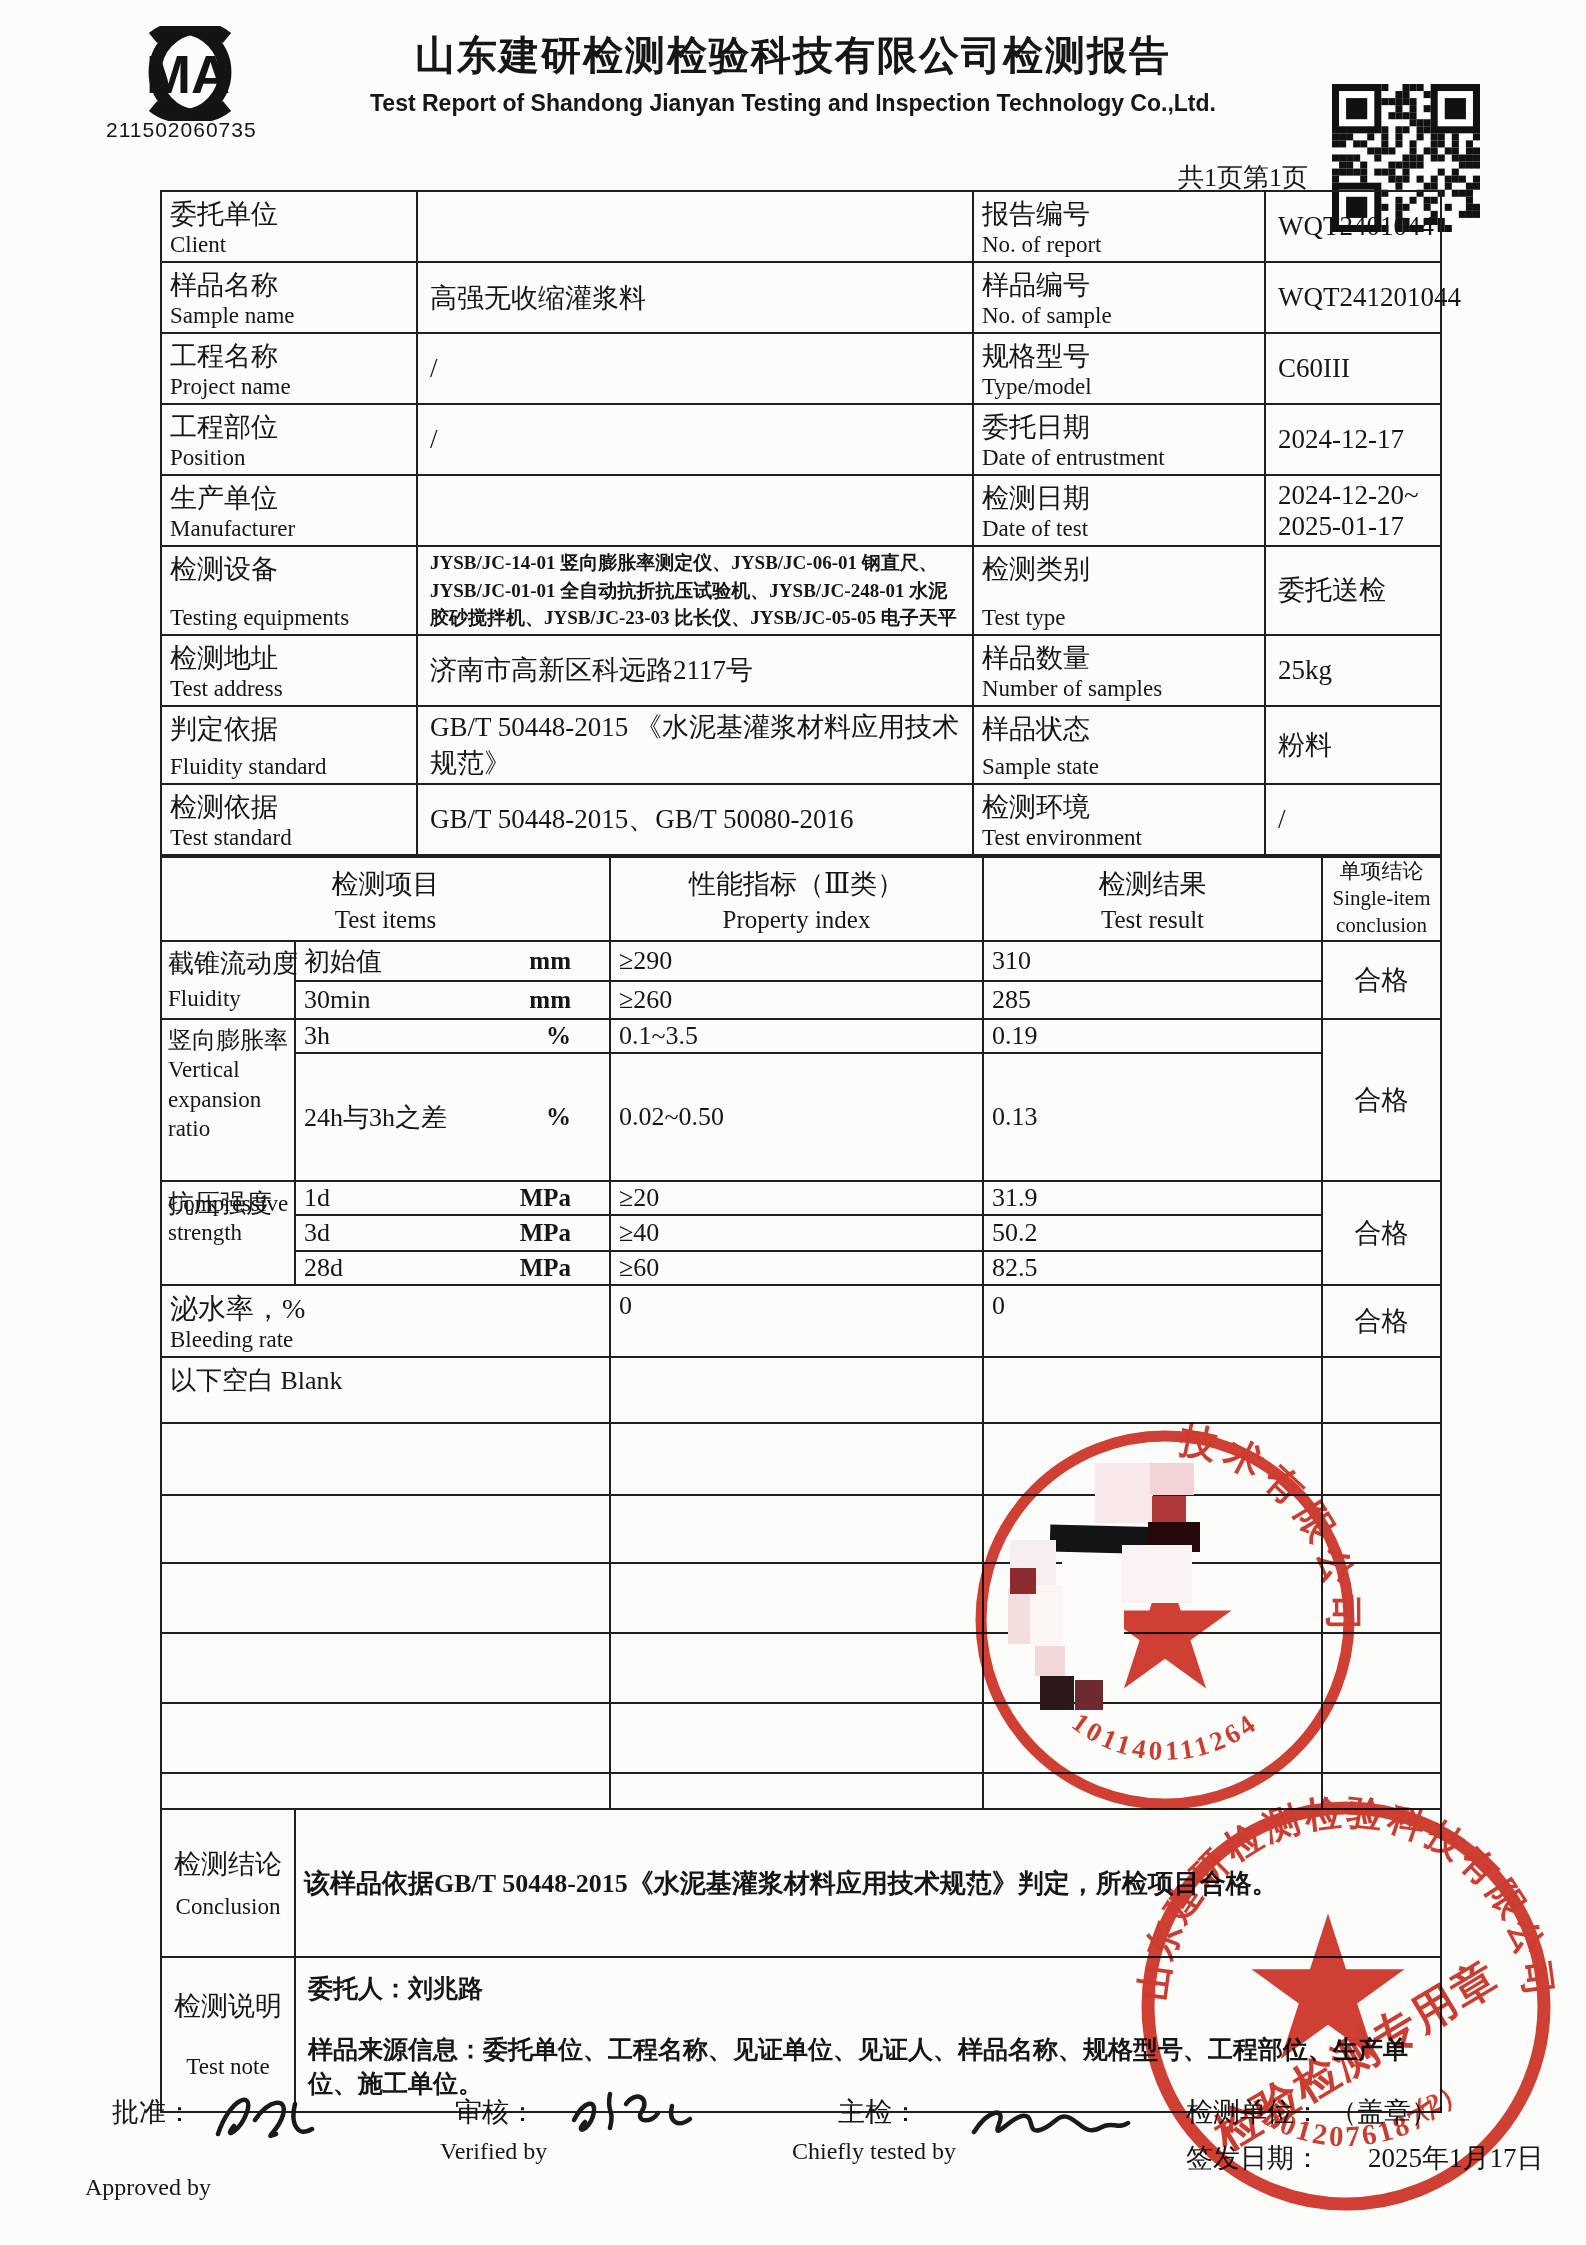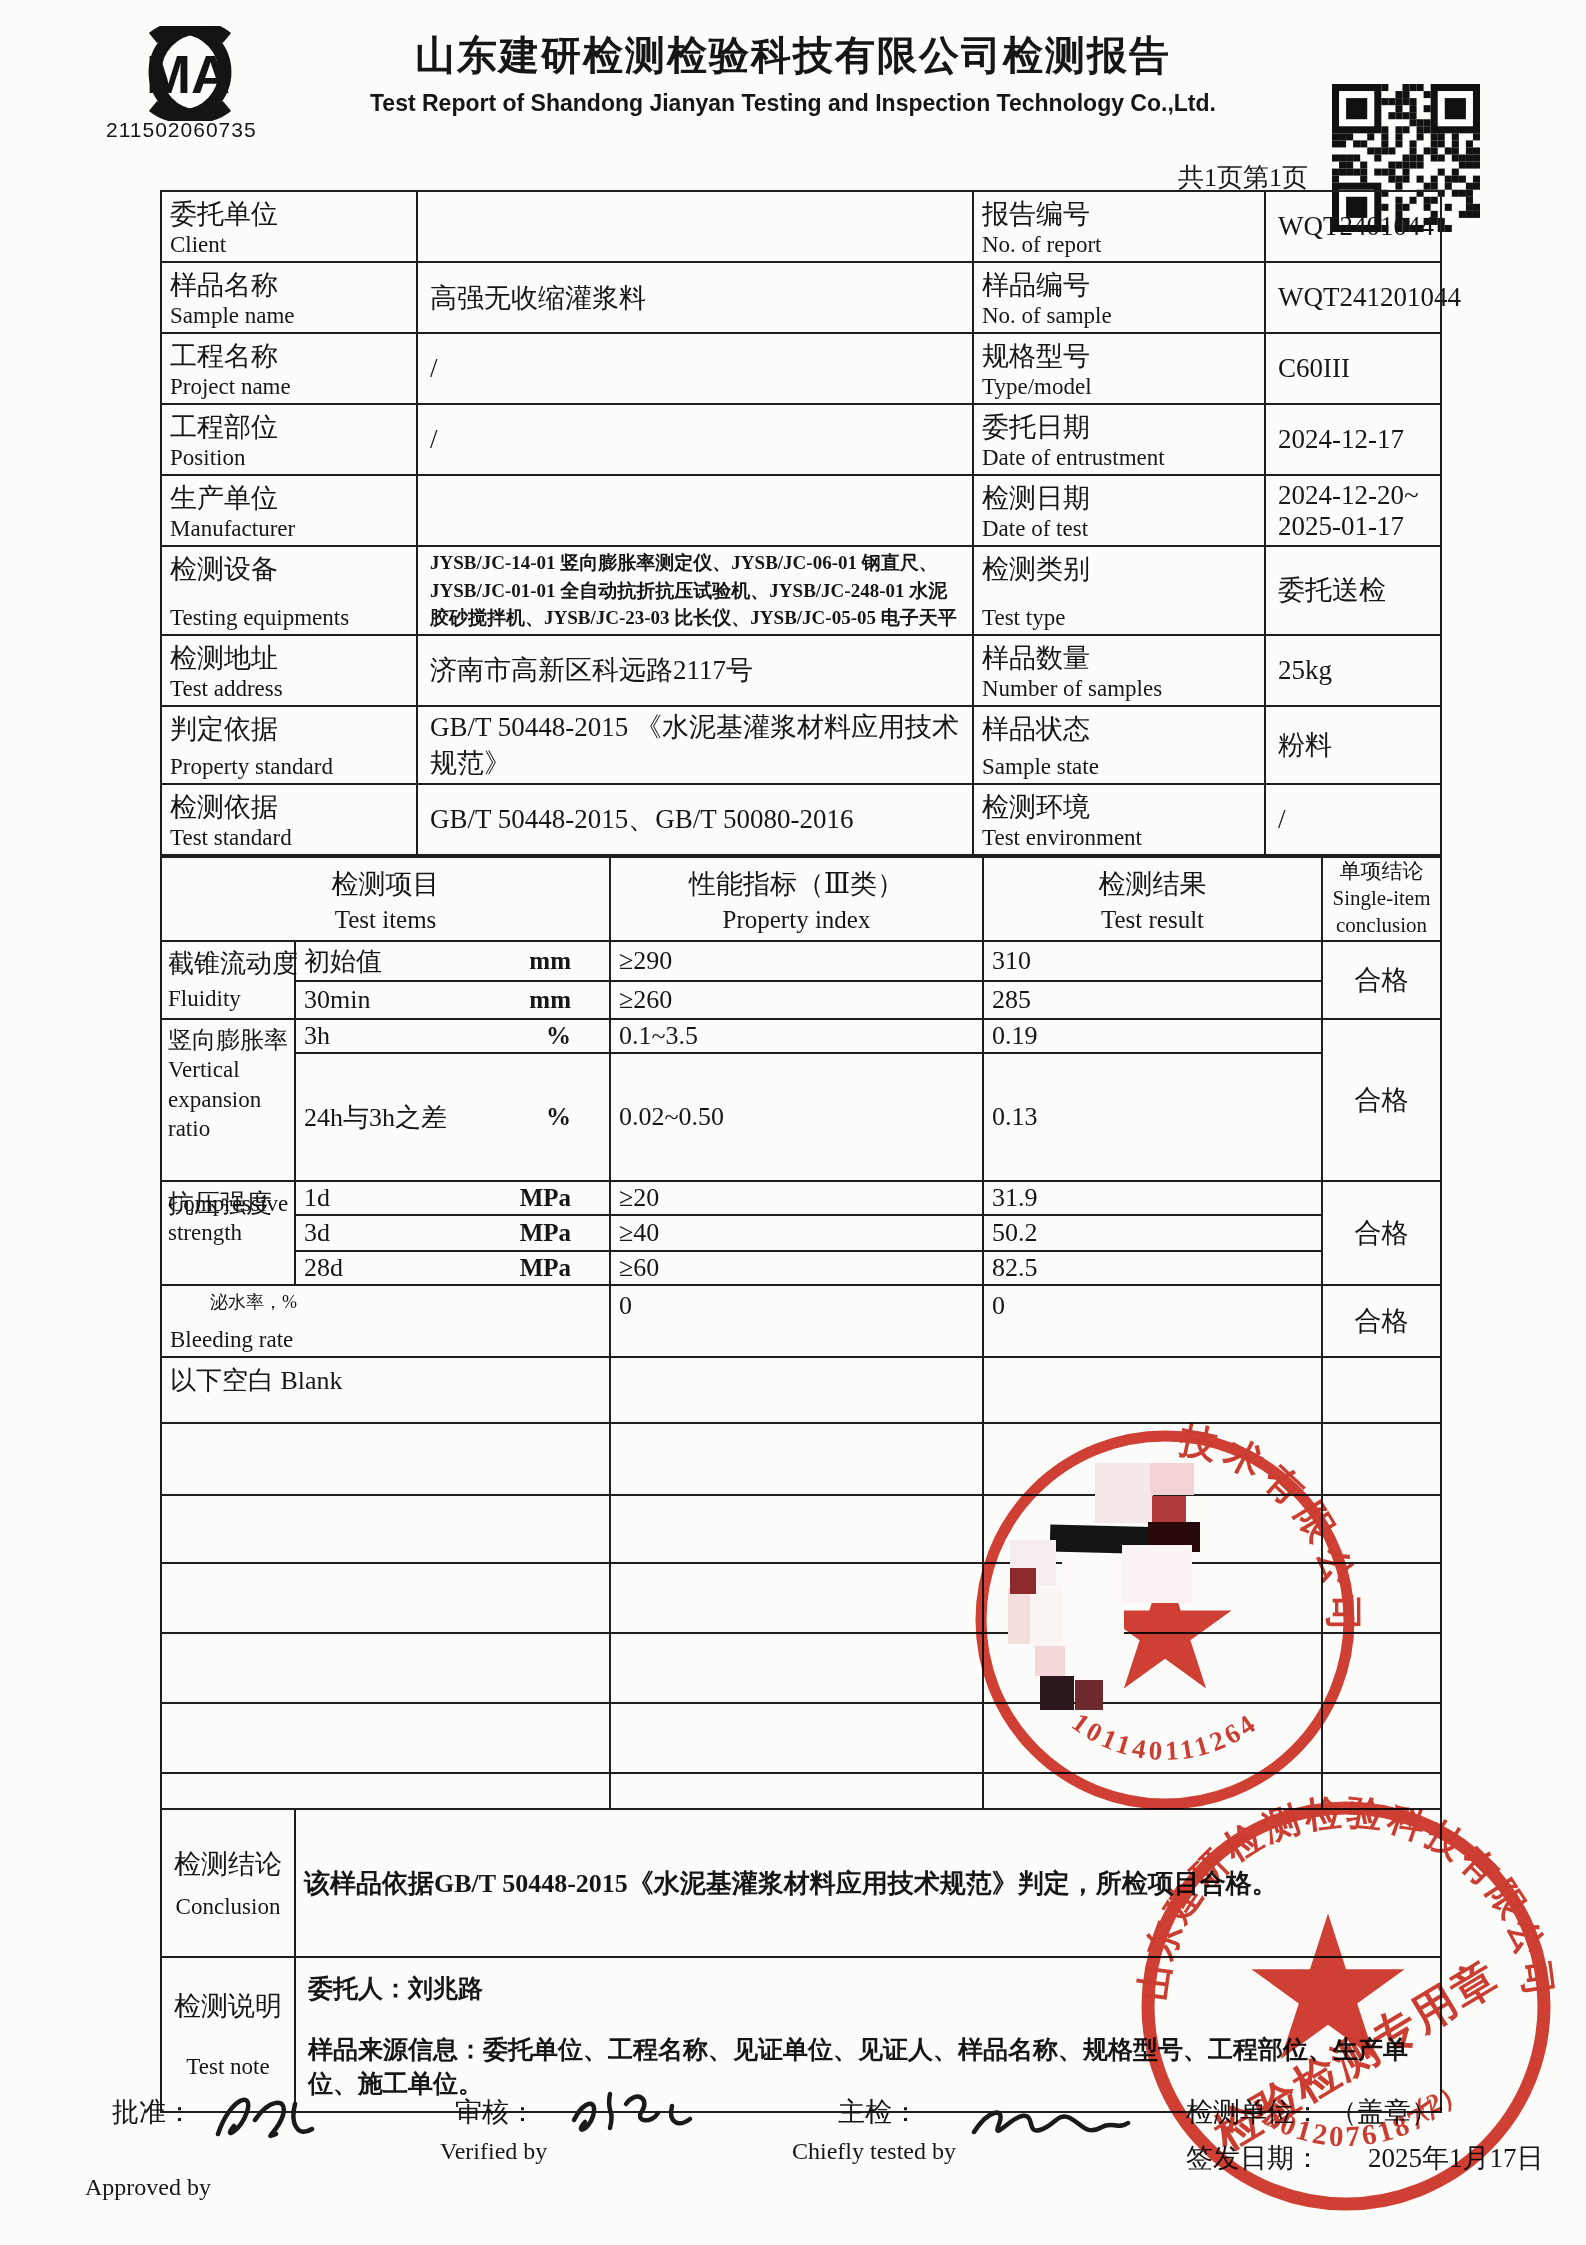--- a/index.html
+++ b/index.html
@@ -312,21 +312,21 @@
         <td class="val">济南市高新区科远路2117号</td>
         <td>
               <span class="zh">样品数量</span>
               <span class="en">Number of samples</span>
             </td>
         <td class="val">25kg</td>
       </tr>
       <tr style="height:71px">
         <td>
               <span class="zh">判定依据</span>
-              <span class="en">Property standard</span>
+              <span class="en">Fluidity standard</span>
             </td>
         <td class="val">GB/T 50448-2015 《水泥基灌浆材料应用技术规范》</td>
         <td>
               <span class="zh">样品状态</span>
               <span class="en">Sample state</span>
             </td>
         <td class="val">粉料</td>
       </tr>
       <tr style="height:71px">
         <td>
@@ -471,21 +471,21 @@
             </td>
         <td>
               <span class="mid">≥60</span>
             </td>
         <td>
               <span class="mid">82.5</span>
             </td>
       </tr>
       <tr style="height:72px">
         <td colspan="2">
-              <span class="zh" style="font-size:18px;margin-left:40px;">泌水率，%</span>
+              <span class="zh" style="font-size:28px;">泌水率，%</span>
               <span class="en">Bleeding rate</span>
             </td>
         <td>
               <span class="top6">0</span>
             </td>
         <td>
               <span class="top6">0</span>
             </td>
         <td>
               <span class="ctr">合格</span>

